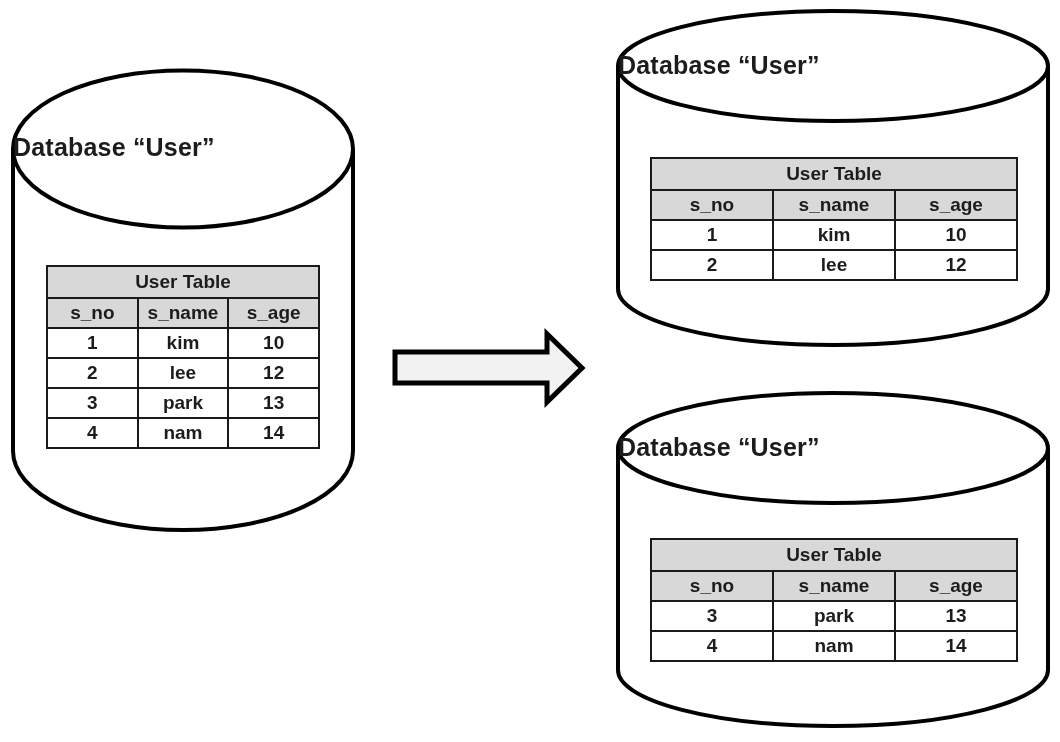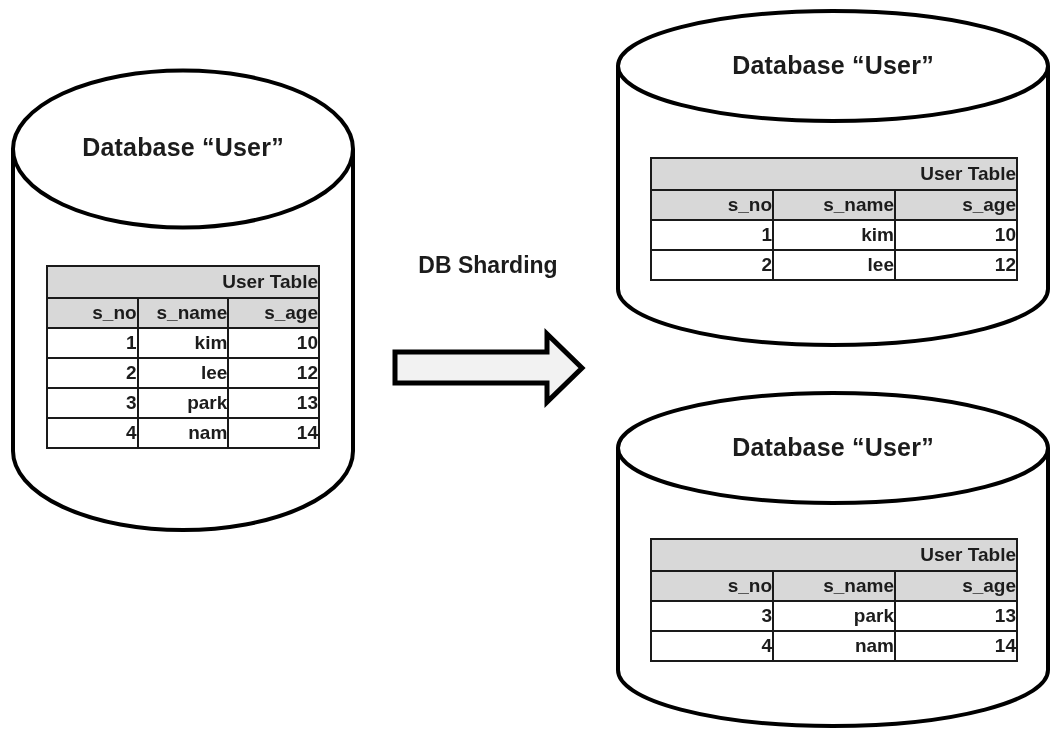--- a/index.html
+++ b/index.html
@@ -15,21 +15,20 @@
     background: #ffffff;
     overflow: hidden;
   }
   .shapes {
     position: absolute;
     left: 0;
     top: 0;
   }
   .db-title {
     position: absolute;
-    text-align: center;
     font-weight: 700;
     font-size: 25px;
     color: #1c1c1c;
     letter-spacing: 0.2px;
   }
   .flow-label {
     position: absolute;
     text-align: center;
     font-weight: 600;
     font-size: 23px;
@@ -37,21 +36,21 @@
   }
   table.dbtable {
     position: absolute;
     border-collapse: collapse;
     table-layout: fixed;
     background: #ffffff;
     font-family: "Liberation Sans", sans-serif;
   }
   table.dbtable td {
     border: 2px solid #1a1a1a;
-    text-align: right;
+    text-align: center;
     vertical-align: middle;
     font-size: 19px;
     font-weight: 600;
     color: #1c1c1c;
     padding: 0;
     overflow: hidden;
   }
   table.dbtable tr { height: 30px; }
   table.dbtable tr.title-row { height: 32px; }
   table.dbtable tr.title-row td,
@@ -88,21 +87,20 @@
       <path d="M618,448 L618,670 A215,56 0 0 0 1048,670 L1048,448" fill="#ffffff" stroke="#000000" stroke-width="4"></path>
       <ellipse cx="833" cy="448" rx="215" ry="55" fill="#ffffff" stroke="#000000" stroke-width="4"></ellipse>
     </g>
 
     <polygon points="395,352 547,352 547,334 582,368 547,402 547,383 395,383" fill="#f2f2f2" stroke="#000000" stroke-width="5" stroke-linejoin="miter"></polygon>
   </svg>
 
   <div class="db-title src-title">Database “User”</div>
   <div class="db-title shard1-title">Database “User”</div>
   <div class="db-title shard2-title">Database “User”</div>
-  <div class="flow-label sharding-label">DB Sharding</div>
 
   <table class="dbtable left-tbl">
     <tbody>
         <tr class="title-row">
       <td colspan="3">User Table</td>
     </tr>
     <tr class="head-row">
       <td>s_no</td>
       <td>s_name</td>
       <td>s_age</td>

